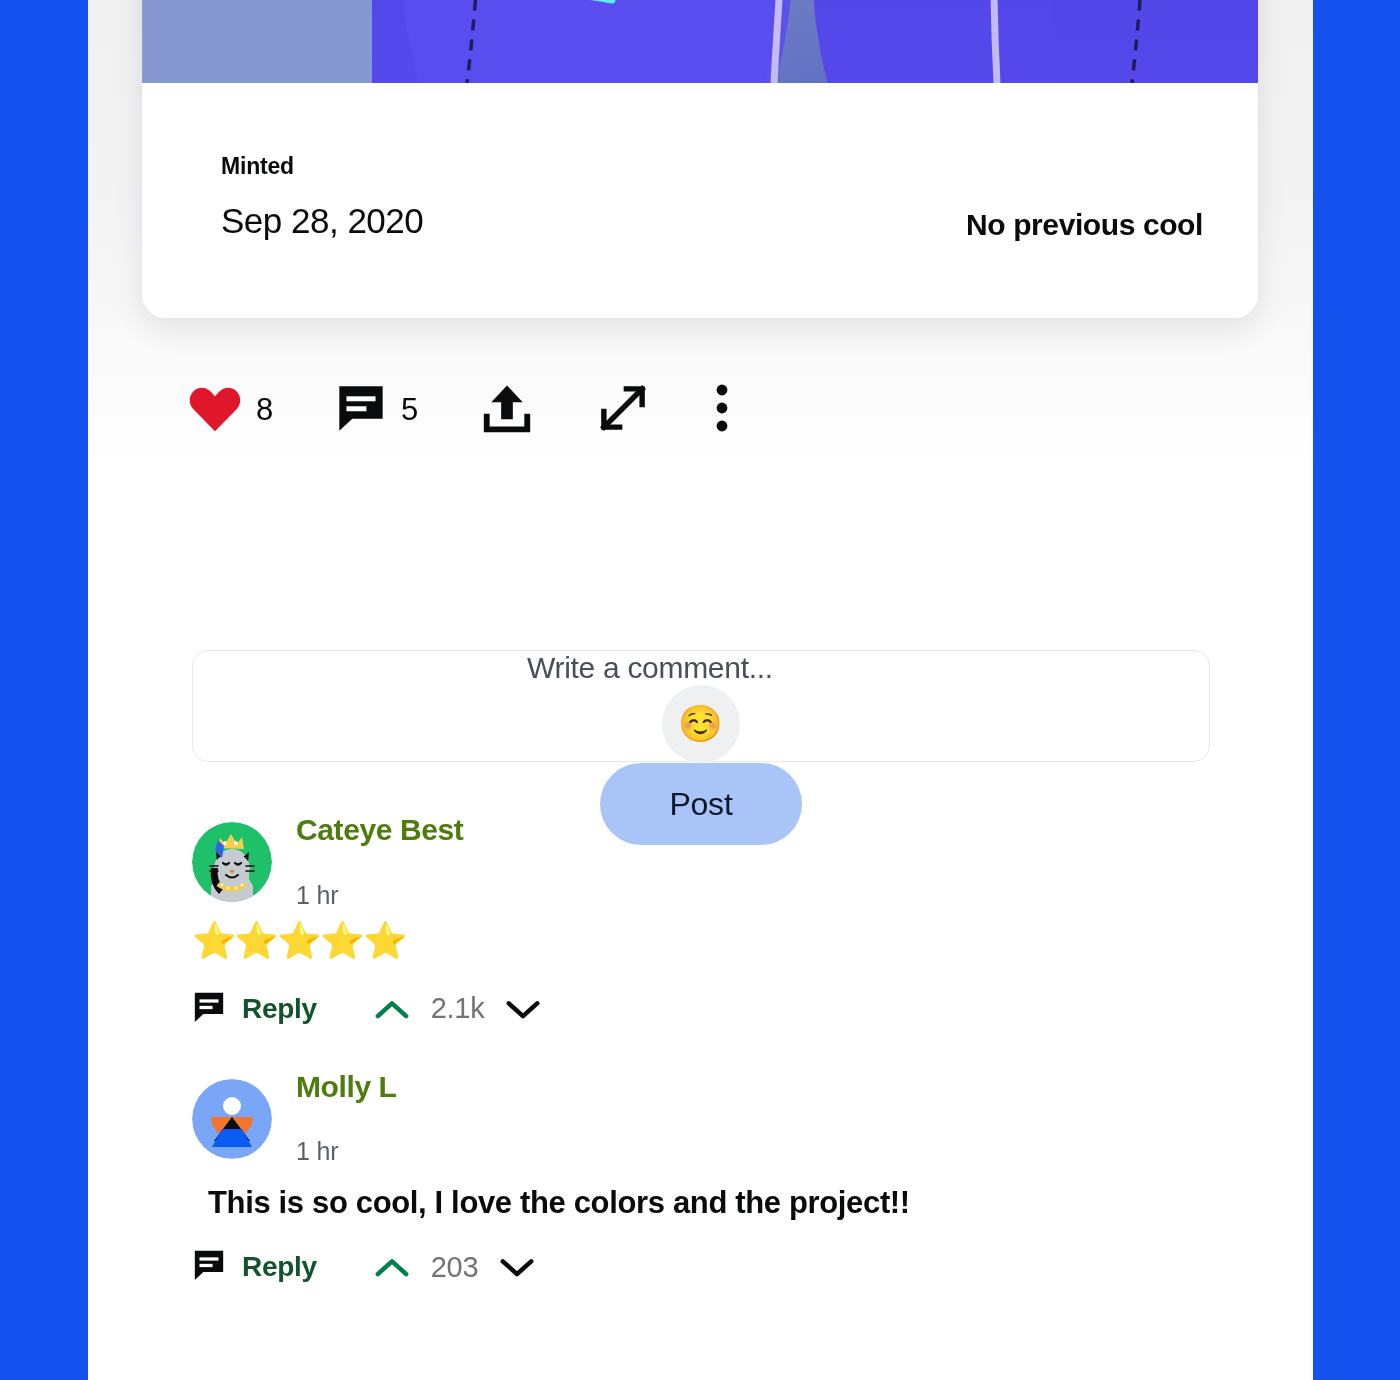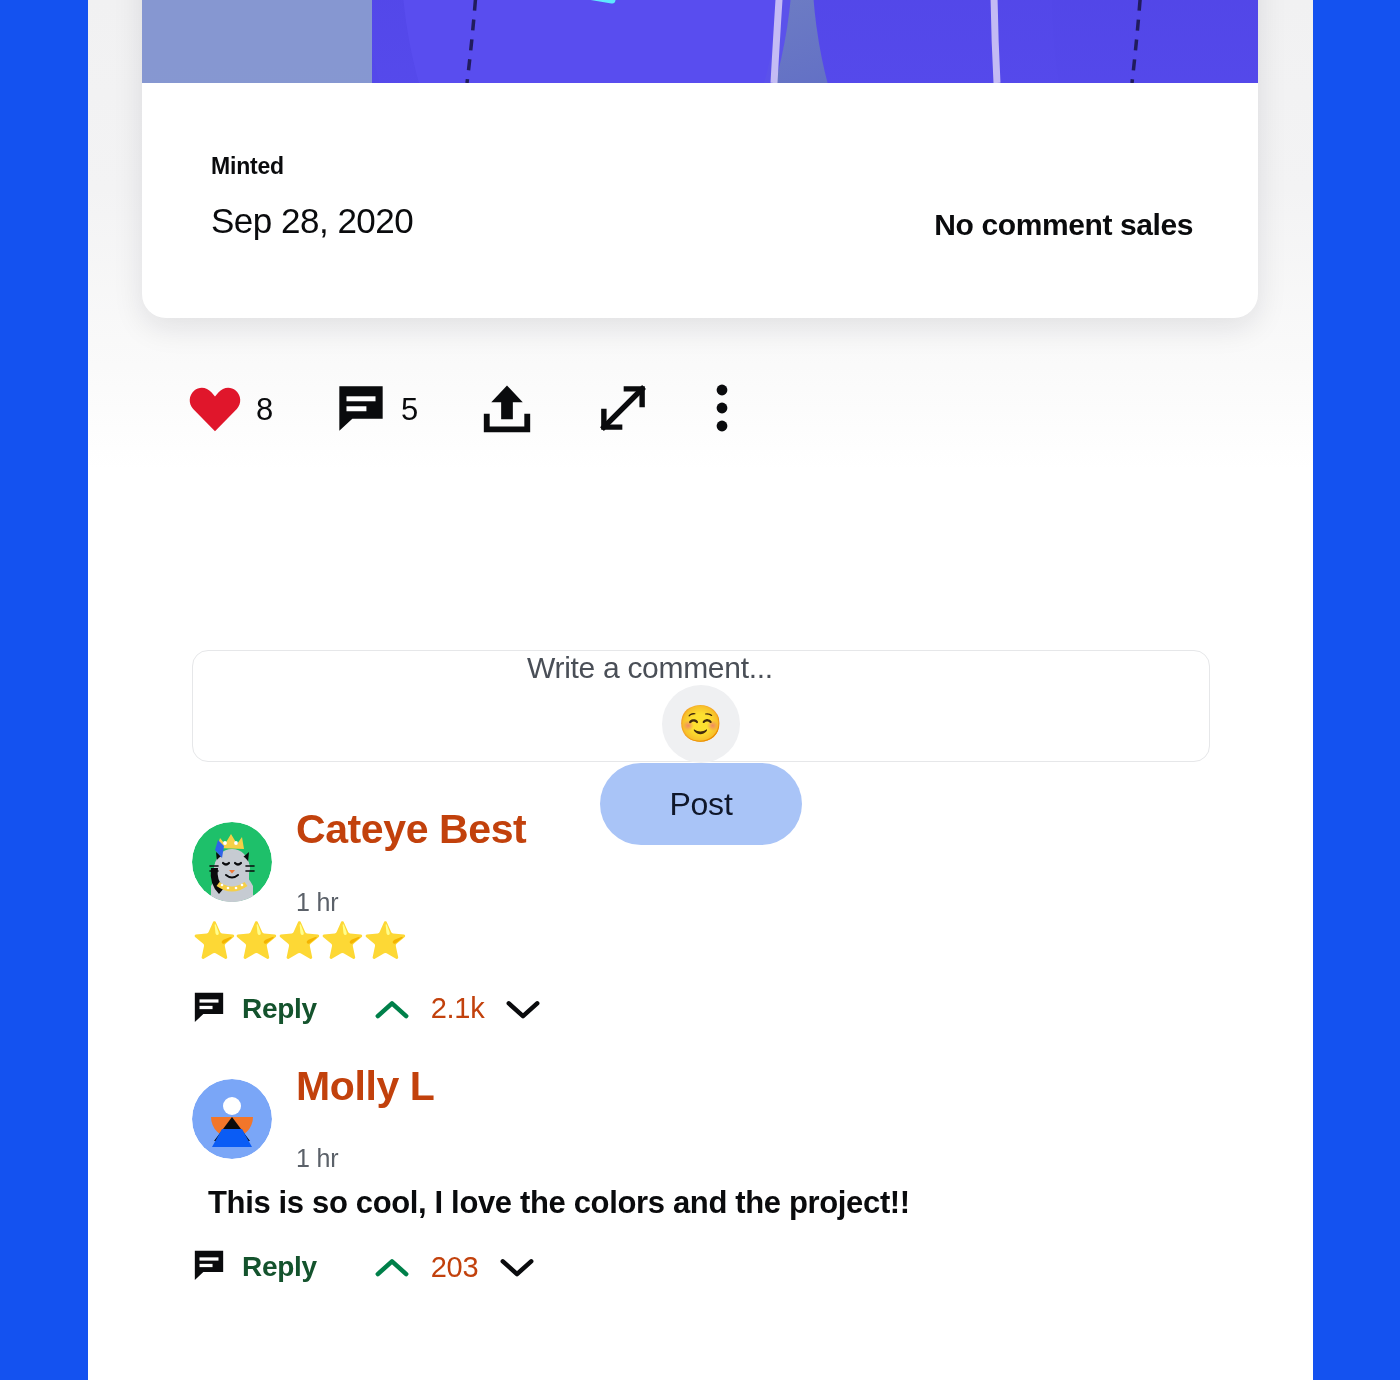--- a/index.html
+++ b/index.html
@@ -61,21 +61,21 @@
     left: 0; top: 0;
     width: 1116px;
     height: 383px;
     overflow: hidden;
     background: #3b3ddc;
   }
   .asset-media svg { display: block; width: 1116px; height: 383px; }
 
   .asset-meta {
     position: absolute;
-    left: 2px;
+    left: 12px;
     top: 383px;
     width: 1116px;
     height: 235px;
     padding: 0 67px;
   }
 
   .minted-label {
     position: absolute;
     left: 67px;
     top: 70px;
@@ -221,23 +221,23 @@
   .avatar {
     width: 80px; height: 80px;
     border-radius: 50%;
     overflow: hidden;
     flex: 0 0 auto;
   }
   .avatar svg { display:block; width: 80px; height: 80px; }
 
   .author-block { display: flex; flex-direction: column; justify-content: center; }
   .author-name {
-    font-size: 41px;
+    font-size: 30px;
     font-weight: 700;
-    color: #c2410c;
+    color: #4d7c0f;
     letter-spacing: -0.4px;
     line-height: 1.25;
   }
   .comment-time {
     font-size: 25px;
     font-weight: 400;
     color: #5b6169;
     letter-spacing: -0.2px;
     line-height: 1.45;
     margin-top: 28px;
@@ -279,21 +279,21 @@
     letter-spacing: -0.3px;
   }
   .vote-group {
     display: flex;
     align-items: center;
     gap: 22px;
   }
   .vote-count {
     font-size: 29px;
     font-weight: 400;
-    color: #c2410c;
+    color: #737373;
     letter-spacing: -0.3px;
     min-width: 10px;
     text-align: center;
   }
   .vote-arrow { cursor: pointer; display: flex; align-items: center; }
 </style>
 </head>
 <body>
 
 <div id="page">
@@ -365,21 +365,21 @@
           <g stroke="#ffffff" stroke-linecap="round" fill="none" opacity="0.75">
             <path d="M200 50 L 250 130 L 215 138 L 300 215" stroke-width="4"></path>
             <path d="M170 182 L 295 214 L 268 238 L 410 249" stroke-width="4"></path>
           </g>
         </svg>
       </div>
 
       <div class="asset-meta">
         <div class="minted-label">Minted</div>
         <div class="minted-date">Sep 28, 2020</div>
-        <div class="sales-note">No comment sales</div>
+        <div class="sales-note">No previous cool</div>
       </div>
     </div>
 
     <div class="action-bar">
 
       <div class="action-item">
         <span>
           <svg width="54" height="50" viewBox="0 0 24 22" aria-hidden="true">
             <path d="M12 21.3 L2.3 11.4 C0.1 9.1 0.3 5.3 2.8 3.2 C5.1 1.2 8.5 1.7 10.4 4 L12 5.9 L13.6 4 C15.5 1.7 18.9 1.2 21.2 3.2 C23.7 5.3 23.9 9.1 21.7 11.4 Z" fill="#e0162b"></path>
           </svg>

